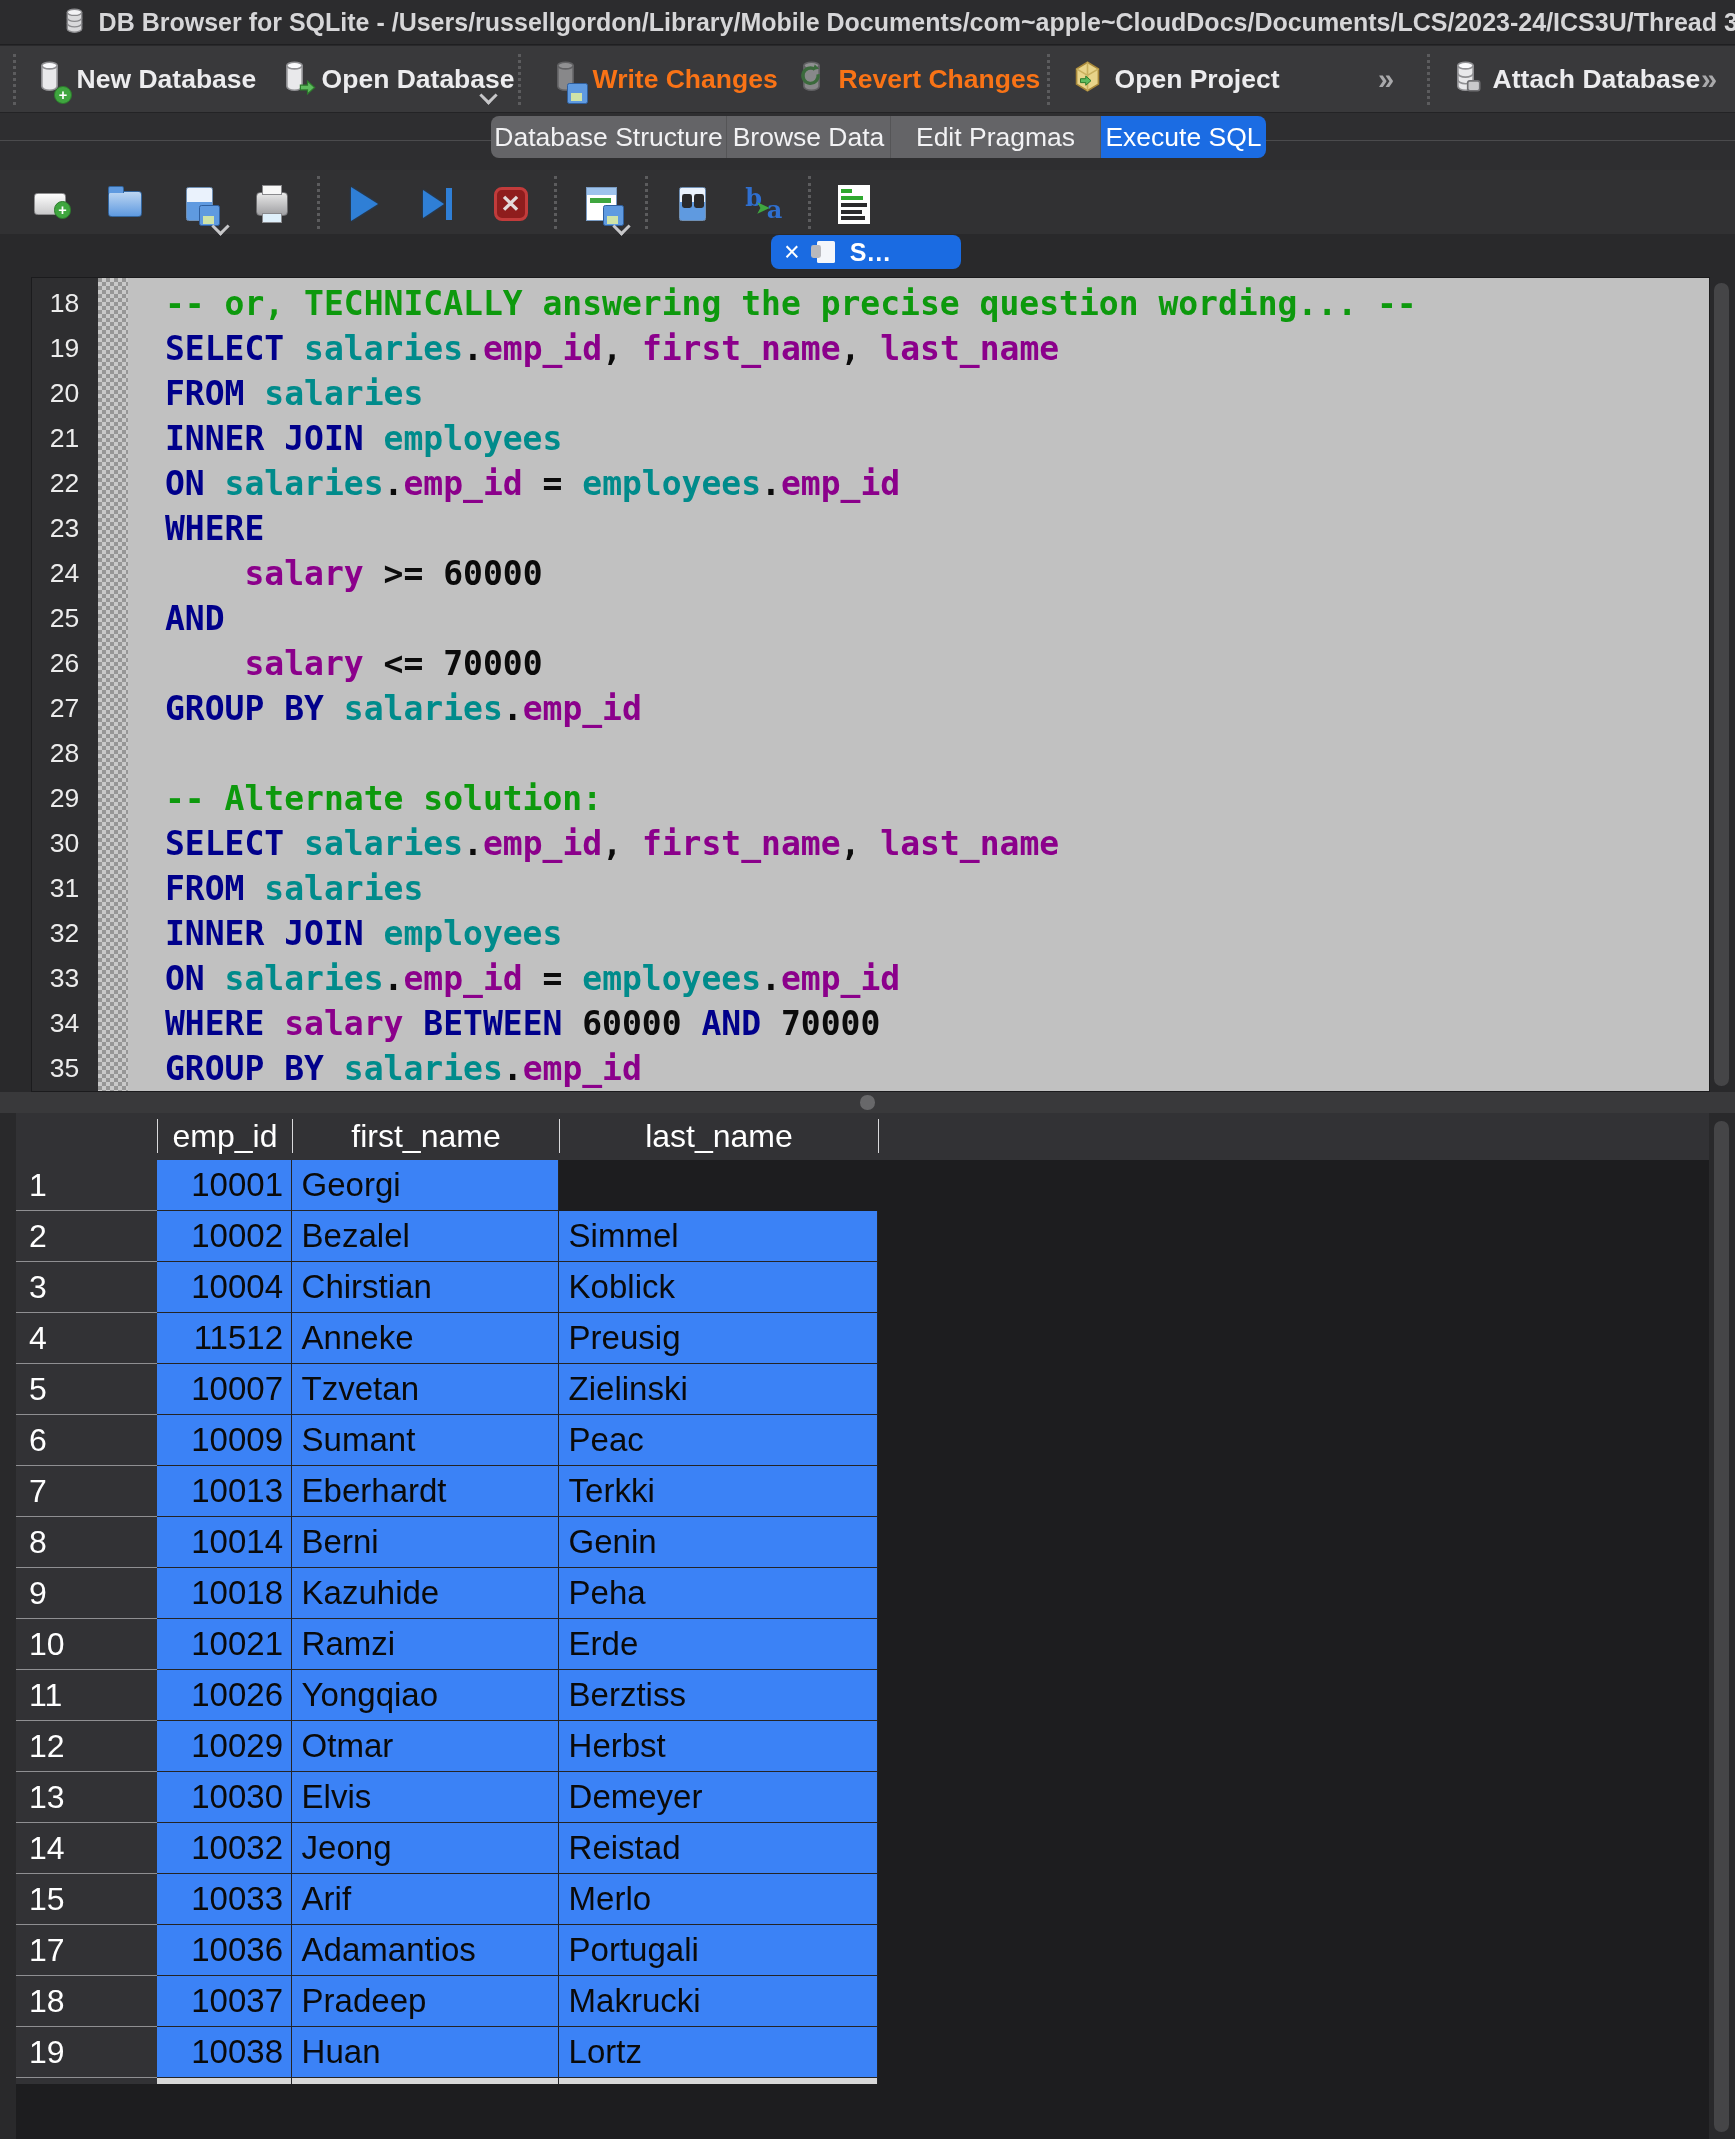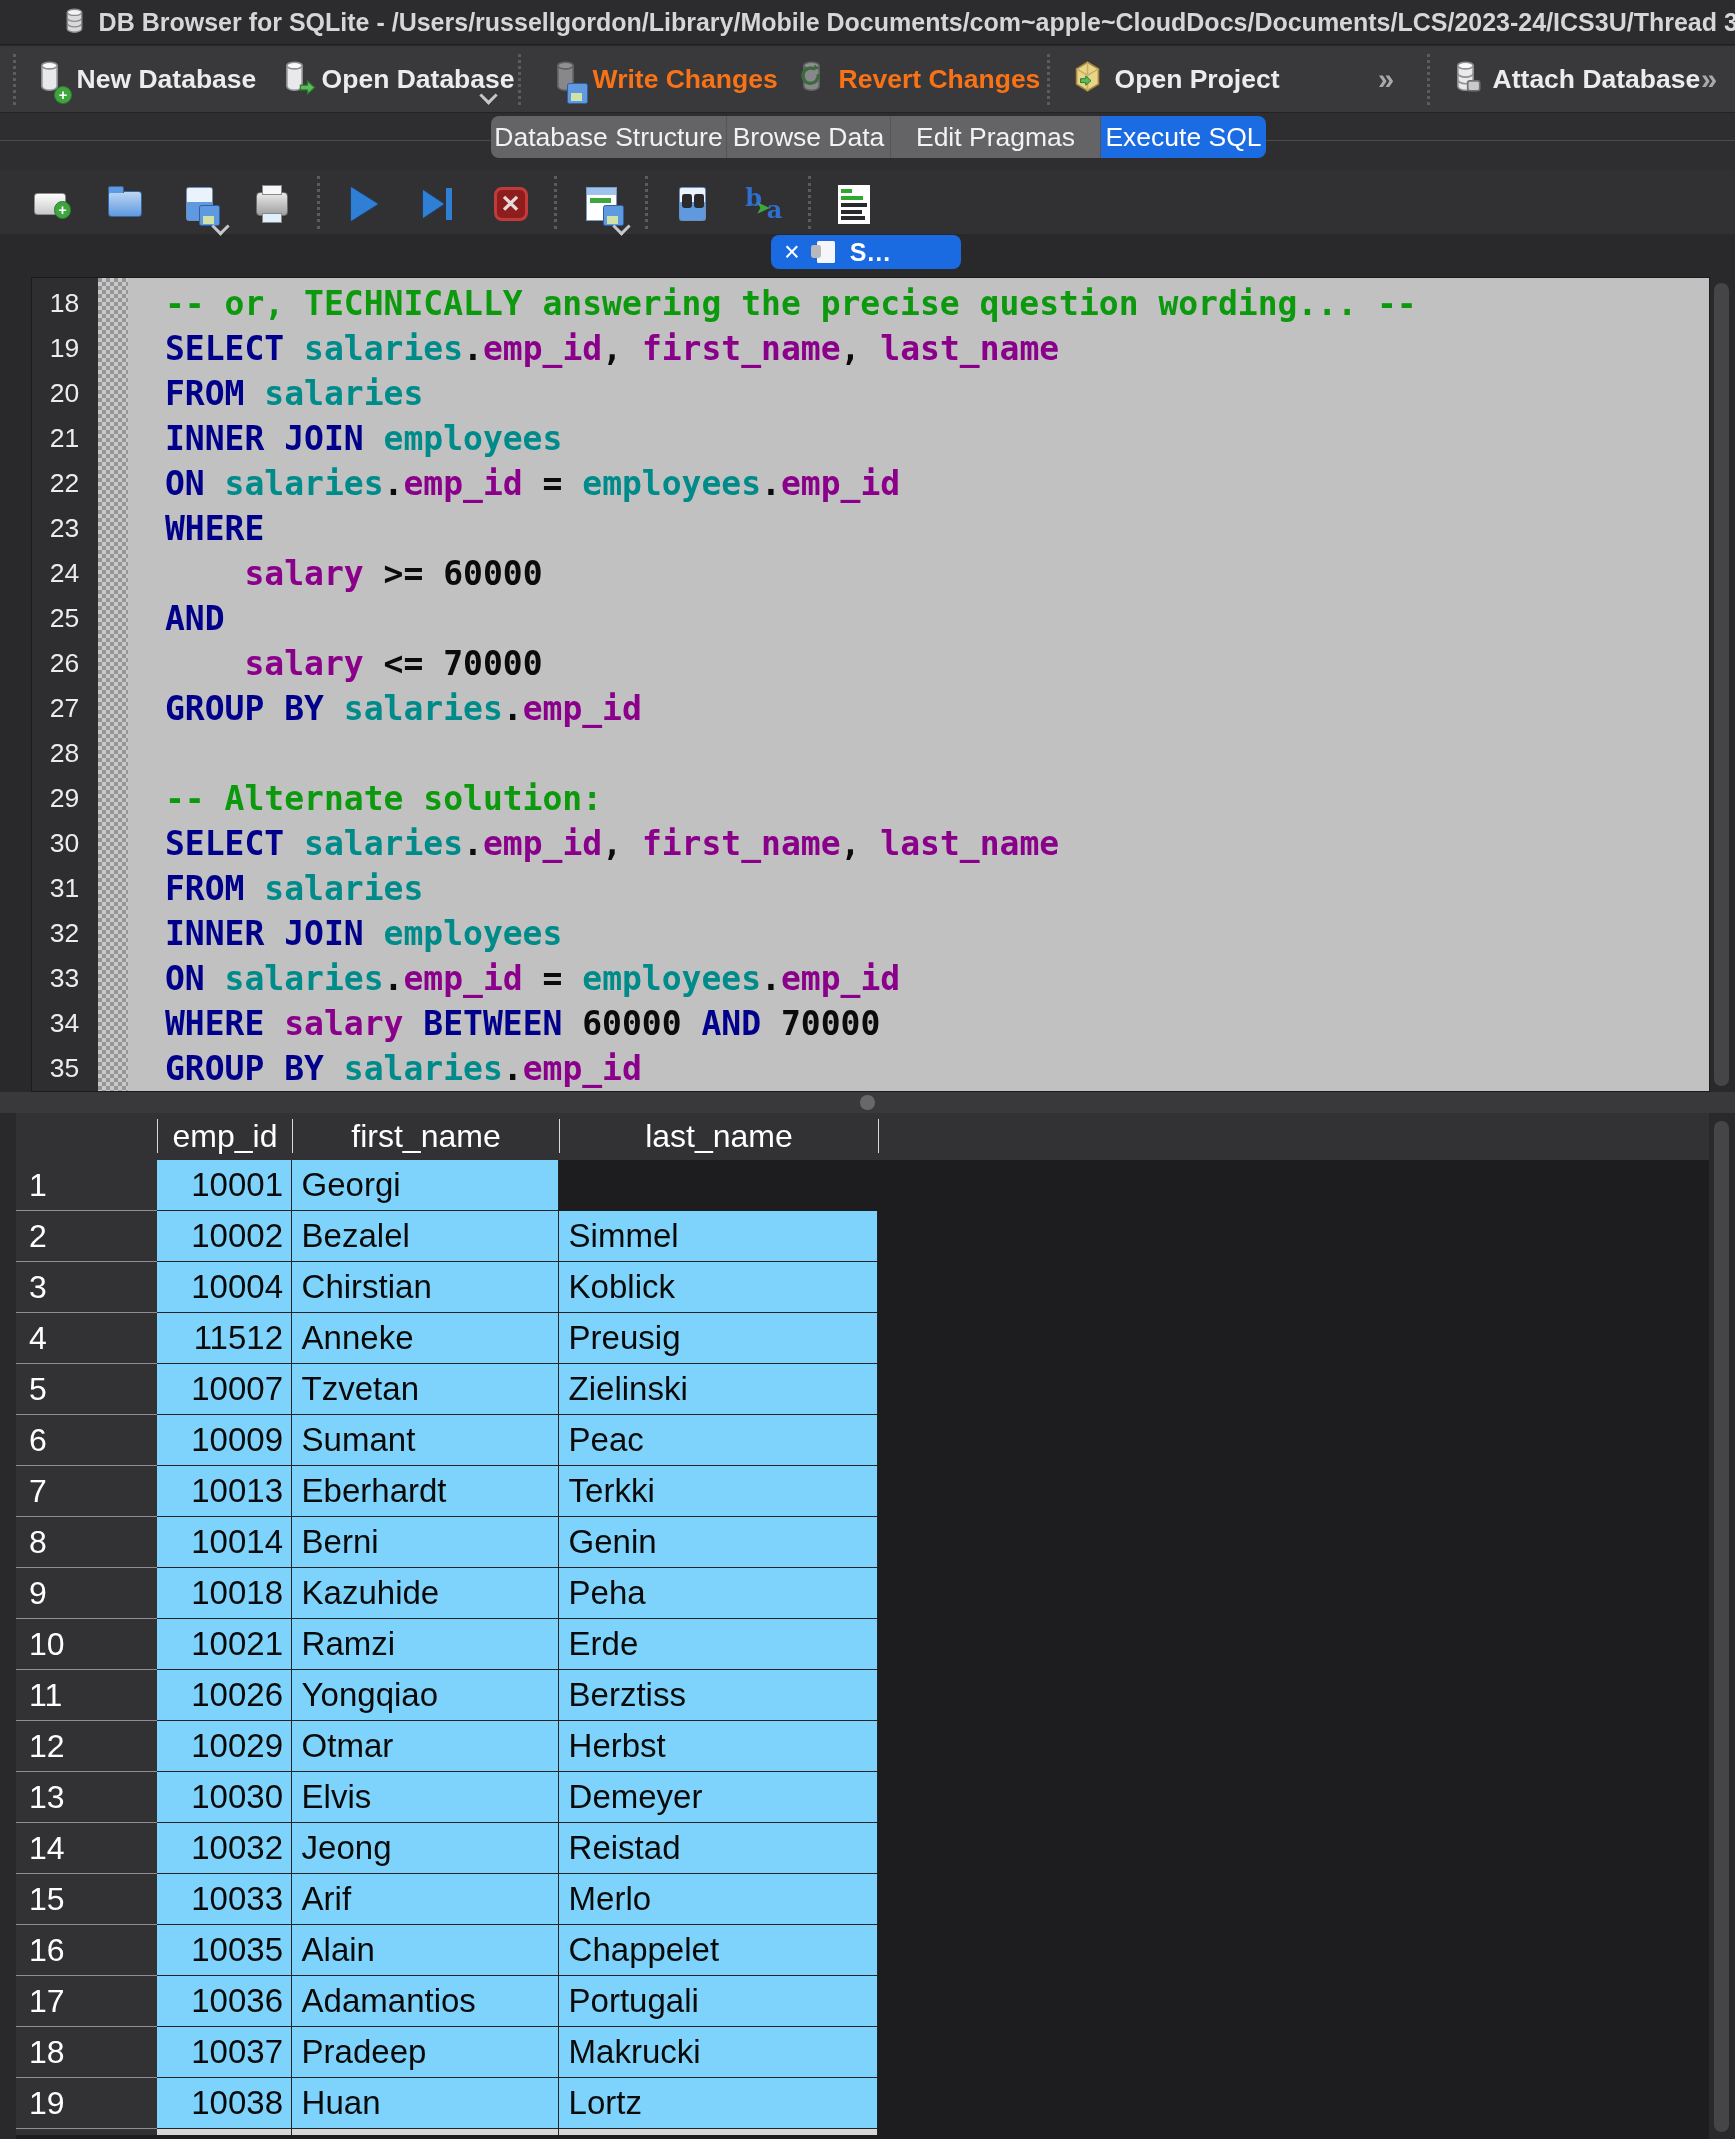--- a/index.html
+++ b/index.html
@@ -111,21 +111,21 @@
 
   
   .results { position:absolute; left:16px; top:1113px; width:1693px; height:1027px; overflow:hidden; background:#1d1d1f; }
   .t-head { display:flex; height:47px; background:#323235; }
   .h-cell { color:#fff; font-size:32px; display:flex; align-items:center; justify-content:center;
             border-left:1.6px solid #d9d9db; height:34px; margin-top:6.4px; }
   .h-cell.first { border-left:none; }
   .t-row { display:flex; height:51px; }
   .rn { width:141px; background:#323235; color:#fff; font-size:32px; padding-left:13px; display:flex; align-items:center;
         border-bottom:1.6px solid #8f8f92; }
-  .cell { background:#7dd3fc; color:#0a0a0a; font-size:33px; display:flex; align-items:center;
+  .cell { background:#3b82f6; color:#0a0a0a; font-size:33px; display:flex; align-items:center;
           border-right:1.6px solid #242426; border-bottom:1.6px solid #242426; }
   .cell.num { justify-content:flex-end; padding-right:8px; }
   .cell.txt { padding-left:9.6px; }
   .fill { flex:1; background:#1d1d1f; }
   .partial { display:flex; height:6.4px; }
   .partial .pg { width:141px; background:#323235; }
   .partial .pc { background:#d7d7d7; border-right:1.6px solid #242426; }
 
   
   .vscroll { position:absolute; width:14.5px; border-radius:7.2px; background:#454547; }
@@ -485,27 +485,20 @@
         <div class="fill"></div>
       </div>
       <div class="t-row">
         <div class="rn">15</div>
         <div class="cell num" style="width: 135px; padding-left: 36px;">10033</div>
         <div class="cell txt" style="width: 267px;">Arif</div>
         <div class="cell txt" style="width: 319px;">Merlo</div>
         <div class="fill"></div>
       </div>
       <div class="t-row">
-        <div class="rn">16</div>
-        <div class="cell num" style="width: 135px;">10035</div>
-        <div class="cell txt" style="width: 267px;">Alain</div>
-        <div class="cell txt" style="width: 319px;">Chappelet</div>
-        <div class="fill"></div>
-      </div>
-      <div class="t-row">
         <div class="rn">17</div>
         <div class="cell num" style="width: 135px;">10036</div>
         <div class="cell txt" style="width: 267px;">Adamantios</div>
         <div class="cell txt" style="width: 319px;">Portugali</div>
         <div class="fill"></div>
       </div>
       <div class="t-row">
         <div class="rn">18</div>
         <div class="cell num" style="width: 135px;">10037</div>
         <div class="cell txt" style="width: 267px;">Pradeep</div>

